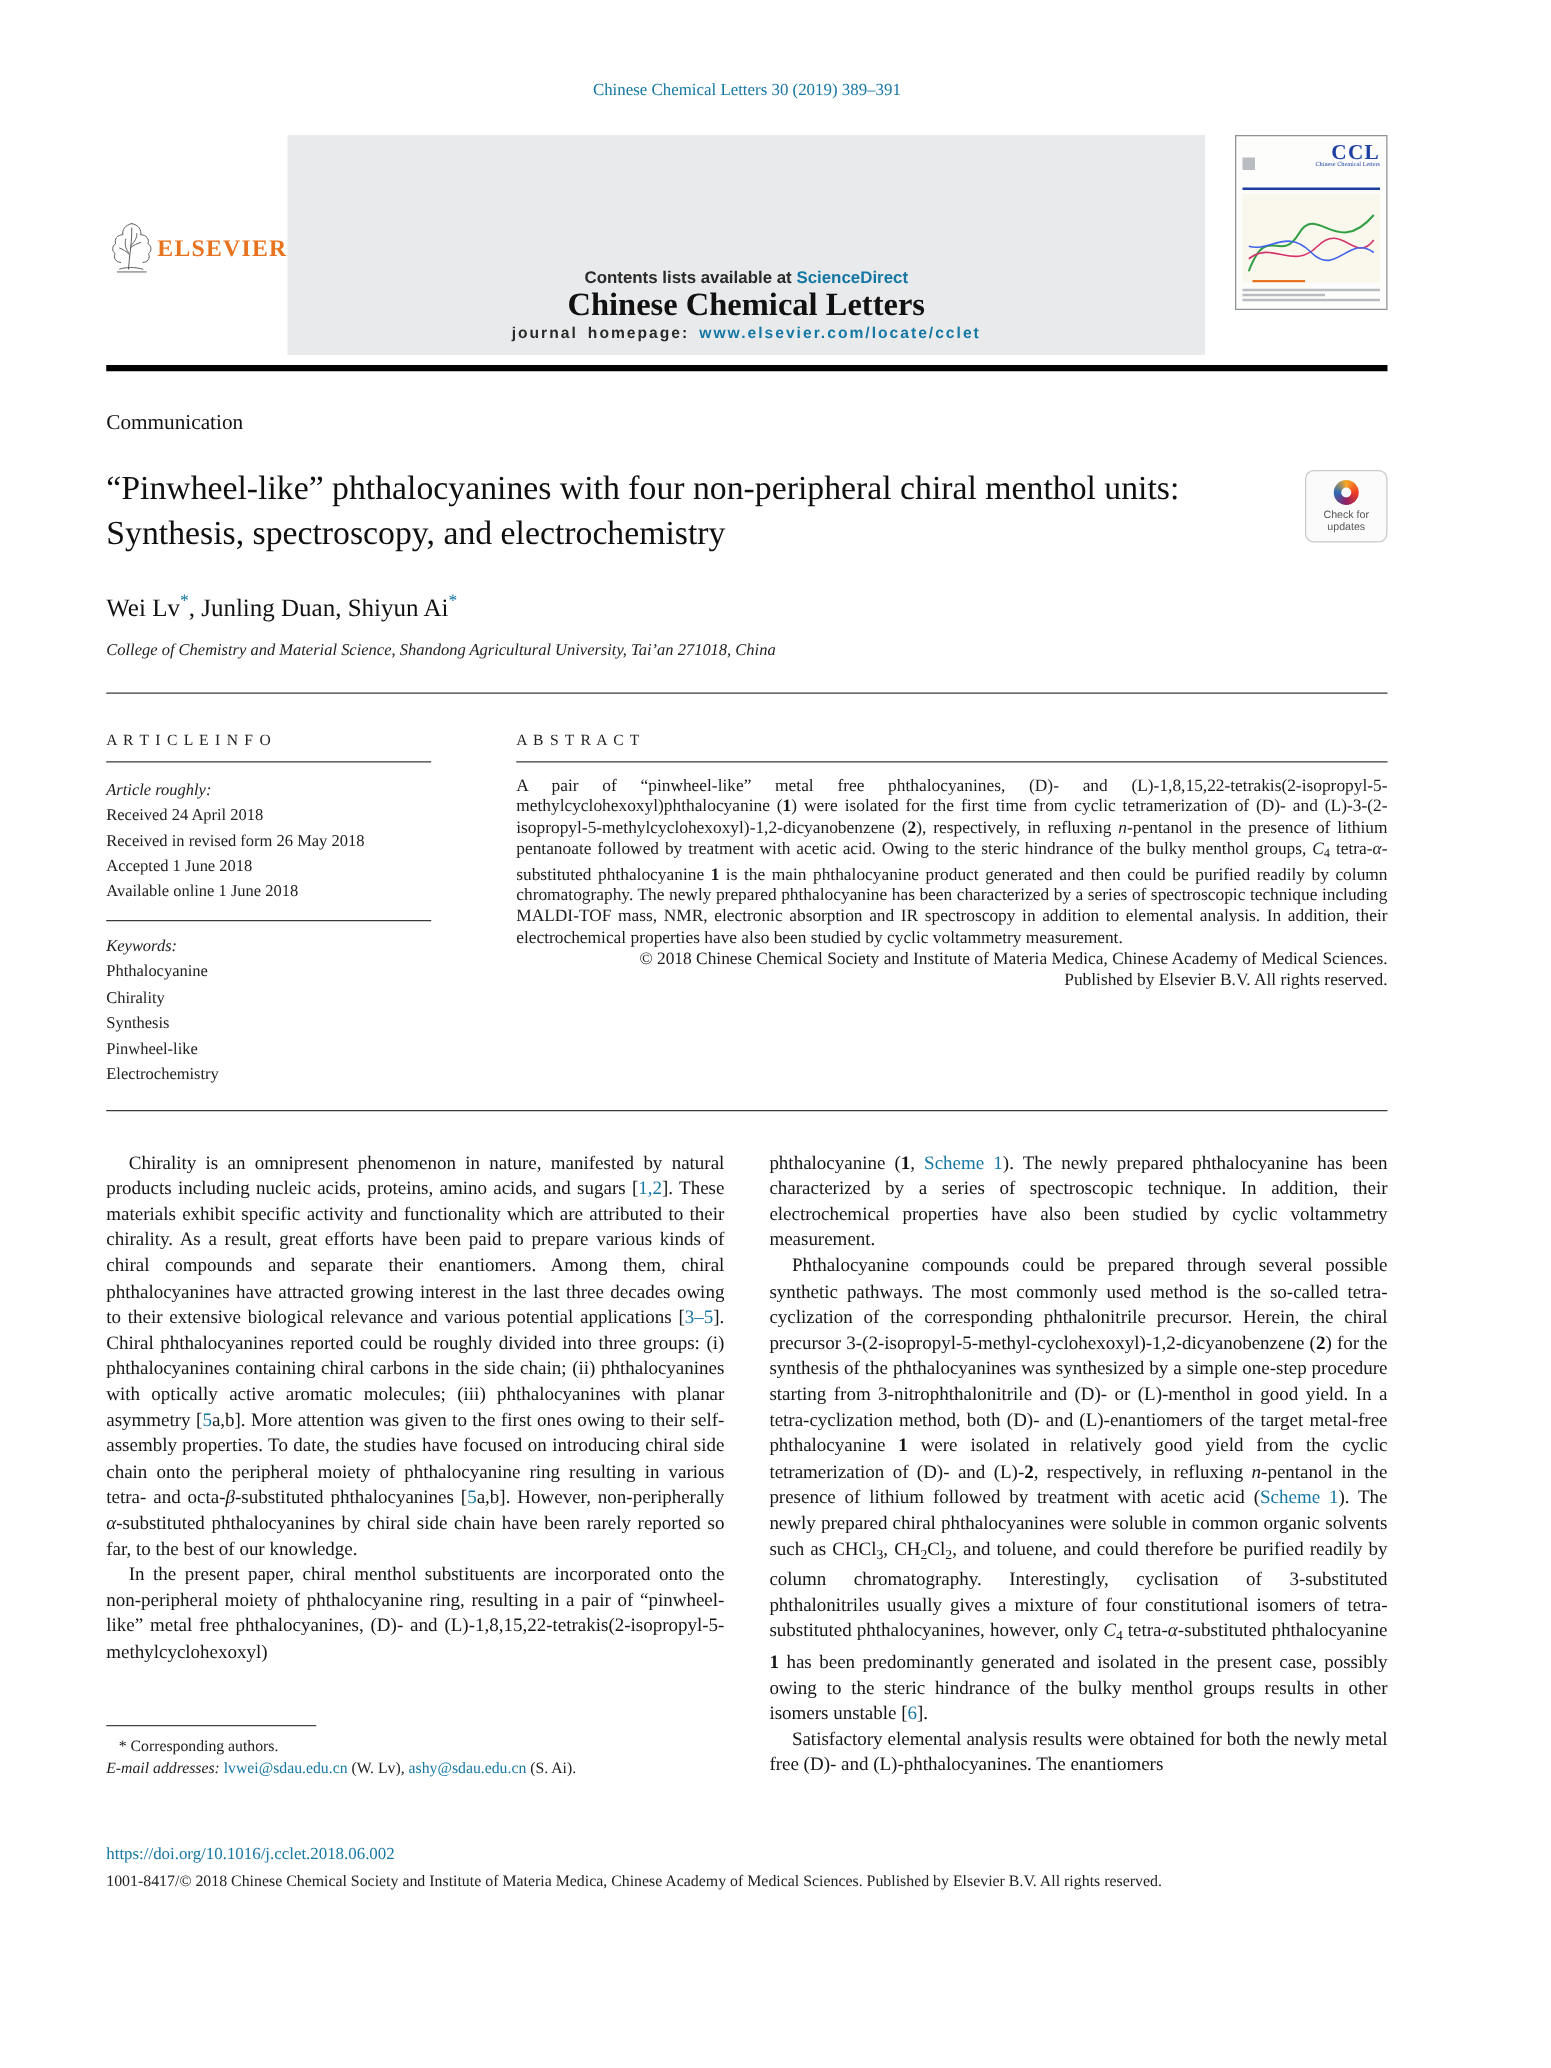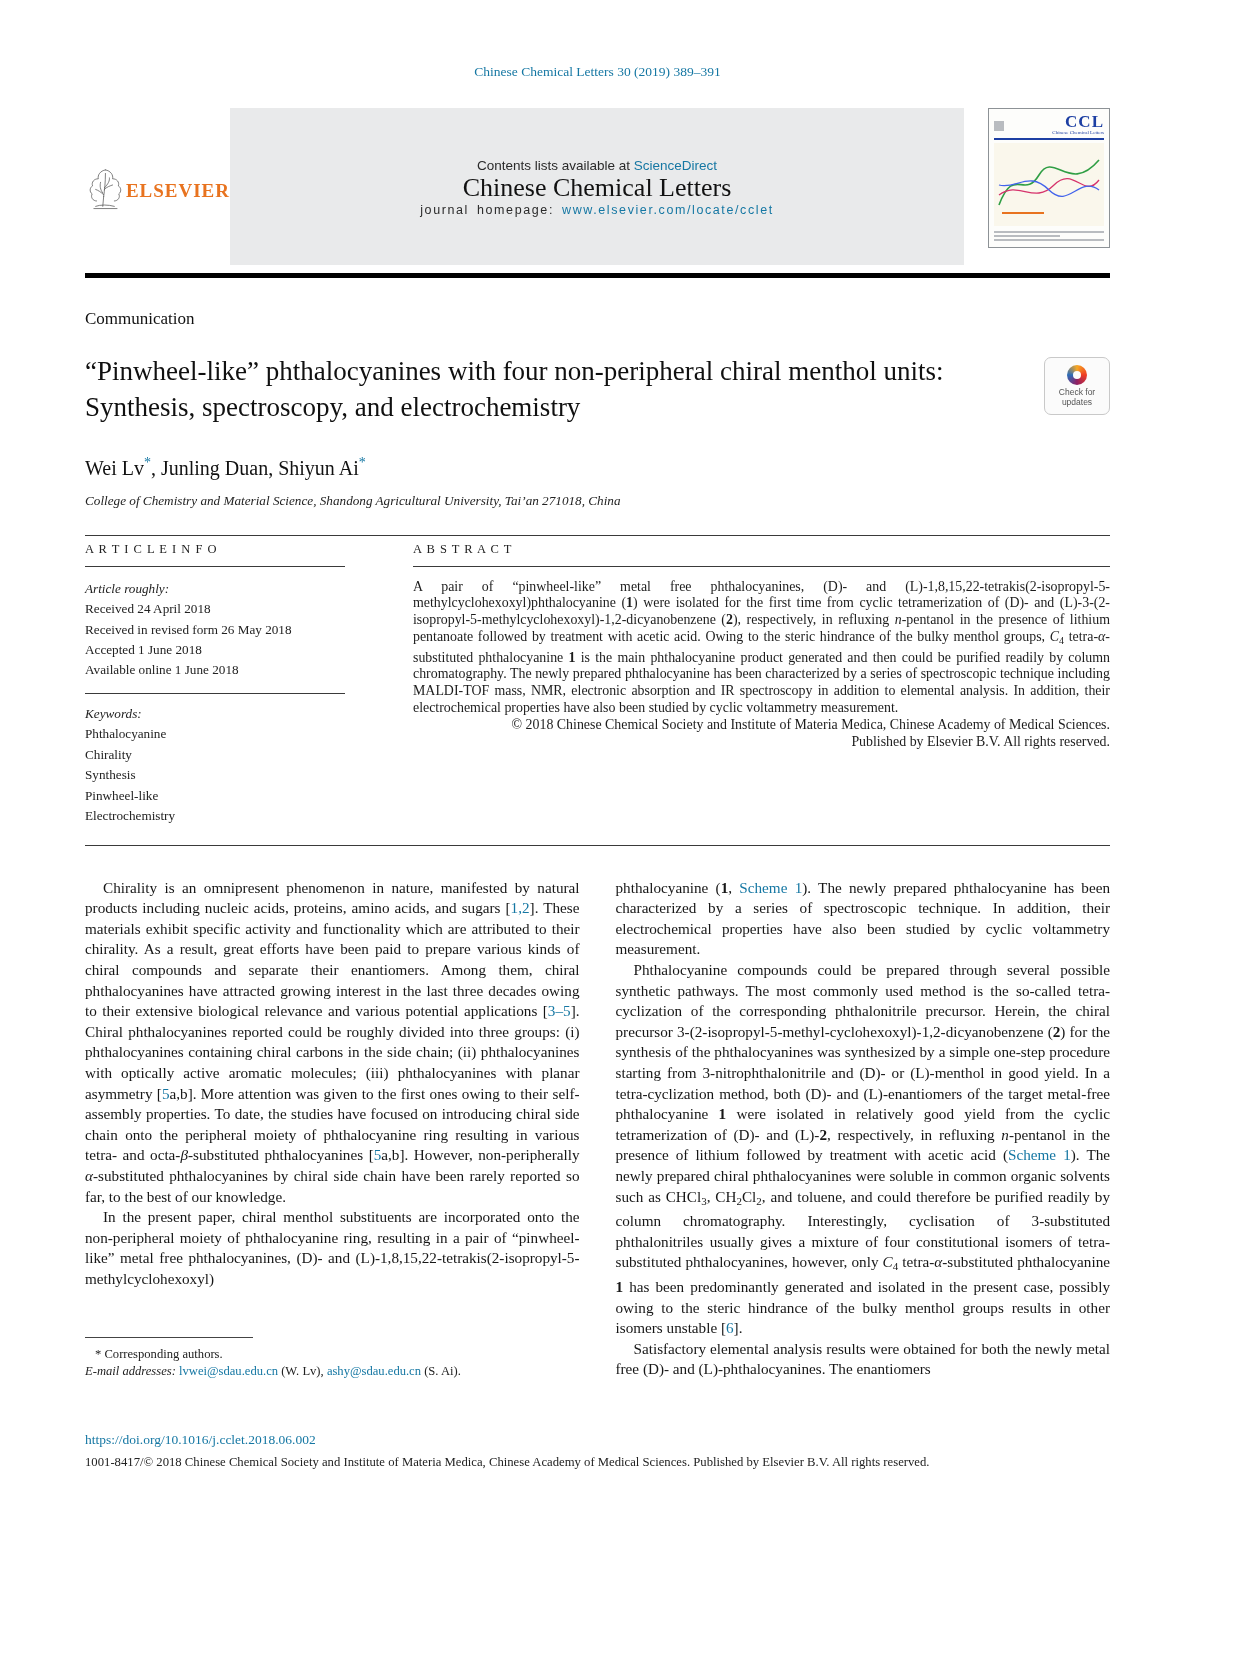--- a/index.html
+++ b/index.html
@@ -8,27 +8,27 @@
   .page { width:1241px; min-height:1654px; margin:0 auto; background:#fff; padding:64px 131px 36px 85px; position:relative; }
 
   :root { --teal:#1577a3; --orange:#e8731f; }
 
   .citation { text-align:center; font-size:13.5px; color:var(--teal); margin-bottom:28px; }
 
   
   .header { display:flex; align-items:stretch; }
   .logo-block { width:145px; display:flex; flex-direction:row; align-items:center; justify-content:flex-start; padding-top:4px; }
   .elsevier-word { font-family:"Liberation Serif", serif; color:var(--orange); font-size:19px; letter-spacing:1px; font-weight:bold; margin-top:4px; }
-  .banner { flex:1; background:#e9eaeb; margin-right:24px; height:157px; display:flex; flex-direction:column; justify-content:center; text-align:center; padding:13px 10px 11px; }
+  .banner { flex:1; background:#e9eaeb; margin-right:24px; height:176px; display:flex; flex-direction:column; justify-content:flex-end; text-align:center; padding:13px 10px 11px;font-weight:bold; }
   .contents-line { font-family:"Liberation Sans", sans-serif; font-size:13.5px; color:#2a2a2a; }
   .journal-title { font-size:26px; color:#111; }
   .homepage-line { font-family:"Liberation Sans", sans-serif; font-size:12.5px; letter-spacing:1.6px; word-spacing:3px; color:#2a2a2a; }
 
   .cover { width:122px; height:140px; border:1px solid #8d9296; background:#fdfdfb; padding:4px 5px; display:flex; flex-direction:column; cursor:pointer; }
-  .cover-top { display:flex; align-items:center; border-bottom:2px solid #1d3fa3; padding-bottom:2px; }
+  .cover-top { display:flex; align-items:flex-end; border-bottom:2px solid #1d3fa3; padding-bottom:14px; }
   .cover-logo-sq { width:10px; height:10px; background:#b9bcc0; margin-top:2px; }
   .cover-head { flex:1; text-align:right; }
   .cover-title { color:#1d3fa3; font-weight:bold; font-size:17px; line-height:17px; letter-spacing:1px; }
   .cover-subtitle { color:#1d3fa3; font-size:5px; line-height:6px; }
   .cover-art { flex:1; background:#faf7ec; margin-top:3px; overflow:hidden; }
   .cover-lines { padding-top:3px; }
   .cover-lines .cl { height:2px; background:#b9bcc0; margin:2px 0; }
   .cover-lines .cl.short { width:60%; }
 
   .thick-rule { height:5px; background:#000; margin-top:8px; }
@@ -43,21 +43,21 @@
   .badge-text { font-family:"Liberation Sans", sans-serif; font-size:8.5px; line-height:9.5px; color:#555; text-align:center; }
 
   .authors { font-size:20px; margin-top:30px; color:#111; }
   .affiliation { font-style:italic; font-size:13.2px; margin-top:13px; color:#222; }
 
   .rule-full { border-top:1px solid #3a3a3a; }
   .top-rule { margin-top:26px; }
   .bottom-rule { margin-top:18px; }
 
   
-  .info-grid { display:flex; margin-top:6px; }
+  .info-grid { display:flex; margin-top:30px; }
   .article-info { width:260px; margin-right:68px; flex:none; }
   .abstract { flex:1; }
   .sec-heading { font-size:12.5px; color:#222; letter-spacing:1px; }
   .rule-col { border-top:1px solid #3a3a3a; margin:9px 0 12px; }
   .rule-col.mid { margin:12px 0 10px; }
   .info-label { font-style:italic; font-size:13.2px; line-height:1.55; color:#222; }
   .info-line { font-size:13.2px; line-height:1.55; color:#222; }
   .abstract-text { font-size:13.9px; line-height:16.8px; text-align:justify; color:#1c1c1c; }
   .abstract-right { font-size:13.9px; line-height:16.8px; text-align:right; color:#1c1c1c; }
 

